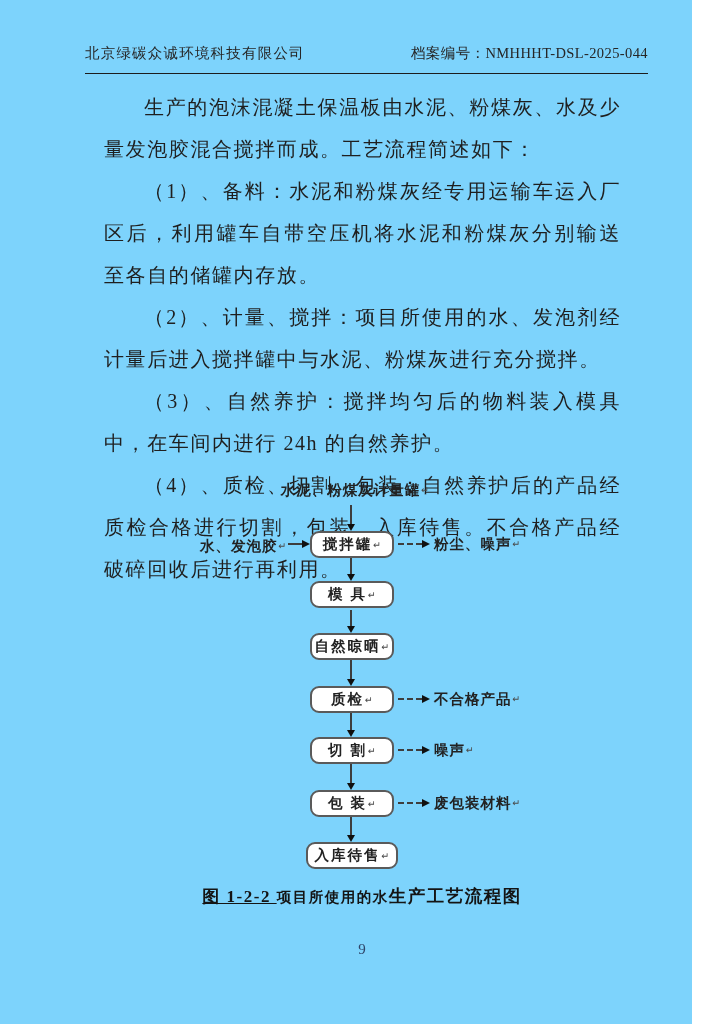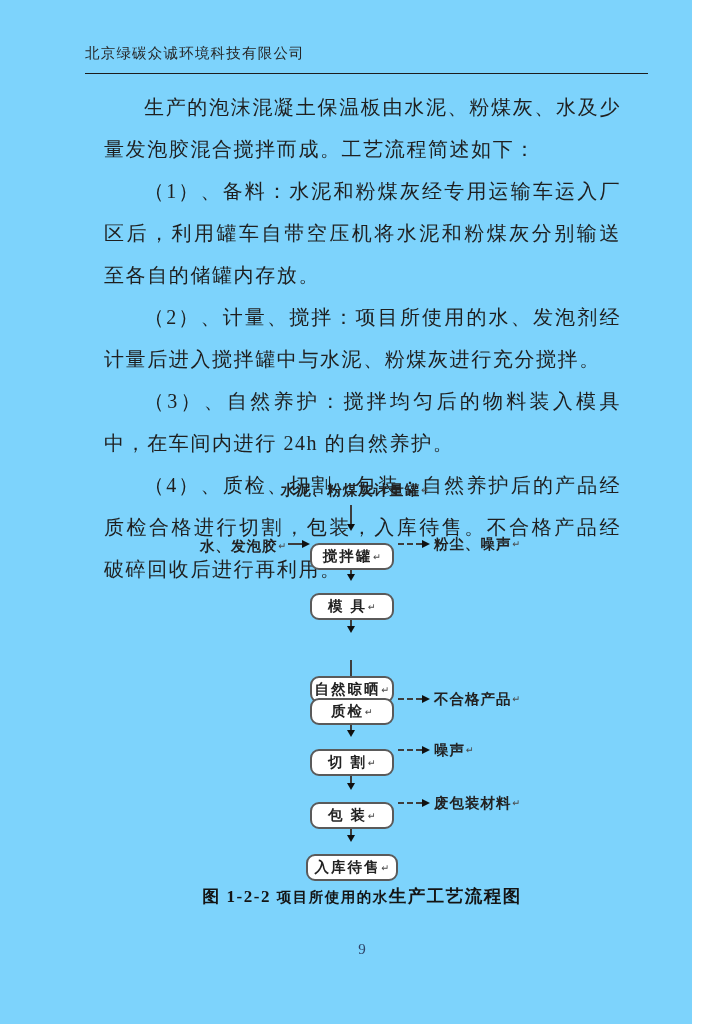--- a/index.html
+++ b/index.html
@@ -56,21 +56,20 @@
     border-radius: 9px;
     background: #ffffff;
     display: flex; align-items: center; justify-content: center;
     font-family: "Liberation Sans", "DejaVu Sans", sans-serif;
     font-weight: 600;
     font-size: 14.5px;
     letter-spacing: 2px;
     color: #222222;
     white-space: nowrap;
     box-sizing: border-box;
-    margin-top: 12px;
   }
   .ret {
     font-size: 9.5px;
     font-weight: 400;
     color: #4a4a4a;
     letter-spacing: 0;
     margin-left: 1px;
     vertical-align: 2px;
   }
   .varrow { position: absolute; left: 350px; width: 2px; background: #3d3d3d; }
@@ -85,35 +84,36 @@
     content: ""; position: absolute; right: -8px; top: -5.5px;
     border-top: 4.5px solid transparent; border-bottom: 4.5px solid transparent;
     border-left: 8px solid #101010;
   }
   
   .caption {
     position: absolute; left: 0; top: 884px; width: 724px;
     text-align: center; font-weight: bold; color: #141414;
     letter-spacing: 1.5px;
   }
-  .caption .pfx { font-size: 17px; }
+  .caption .pfx { font-size: 17px; text-decoration: underline; }
   .caption .small { font-size: 14.5px; }
   .caption .big { font-size: 17.5px; }
   .pagenum {
     position: absolute; left: 0; top: 941px; width: 724px;
     text-align: center; font-size: 15px; color: #2e4468;
   }
 </style>
 </head>
 <body>
 
 <div class="page">
 
   <div class="hdr">
     <span>北京绿碳众诚环境科技有限公司</span>
+    <span class="right">档案编号：NMHHHT-DSL-2025-044</span>
   </div>
 
   <div class="bodytext">
     <p>生产的泡沫混凝土保温板由水泥、粉煤灰、水及少量发泡胶混合搅拌而成。工艺流程简述如下：</p>
     <p>（1）、备料：水泥和粉煤灰经专用运输车运入厂区后，利用罐车自带空压机将水泥和粉煤灰分别输送至各自的储罐内存放。</p>
     <p>（2）、计量、搅拌：项目所使用的水、发泡剂经计量后进入搅拌罐中与水泥、粉煤灰进行充分搅拌。</p>
     <p>（3）、自然养护：搅拌均匀后的物料装入模具中，在车间内进行 24h 的自然养护。</p>
     <p>（4）、质检、切割、包装：自然养护后的产品经质检合格进行切割，包装，入库待售。不合格产品经破碎回收后进行再利用。</p>
   </div>
 
@@ -137,21 +137,21 @@
     <div class="harrow" style="left:288px; top:543px; width:14px;"></div>
 
     <div class="fbox" style="top:531px;">
       <span>搅拌罐</span>
         <span class="ret">↵</span>
     </div>
     <div class="fbox" style="top:581px;">
       <span>模 具</span>
         <span class="ret">↵</span>
     </div>
-    <div class="fbox" style="top:664px;">
+    <div class="fbox" style="top:633px;">
       <span>自然晾晒</span>
         <span class="ret">↵</span>
     </div>
     <div class="fbox" style="top:686px;">
       <span>质检</span>
         <span class="ret">↵</span>
     </div>
     <div class="fbox" style="top:737px;">
       <span>切 割</span>
         <span class="ret">↵</span>

